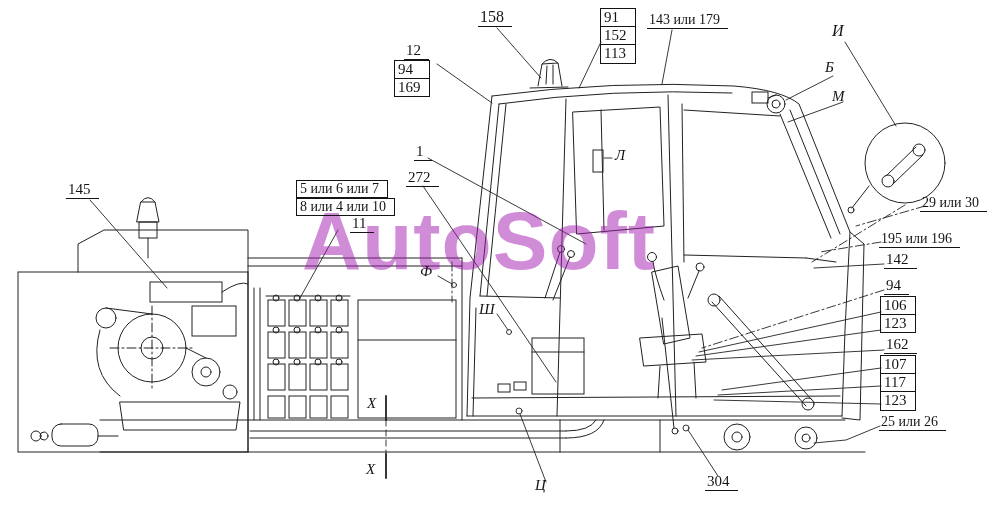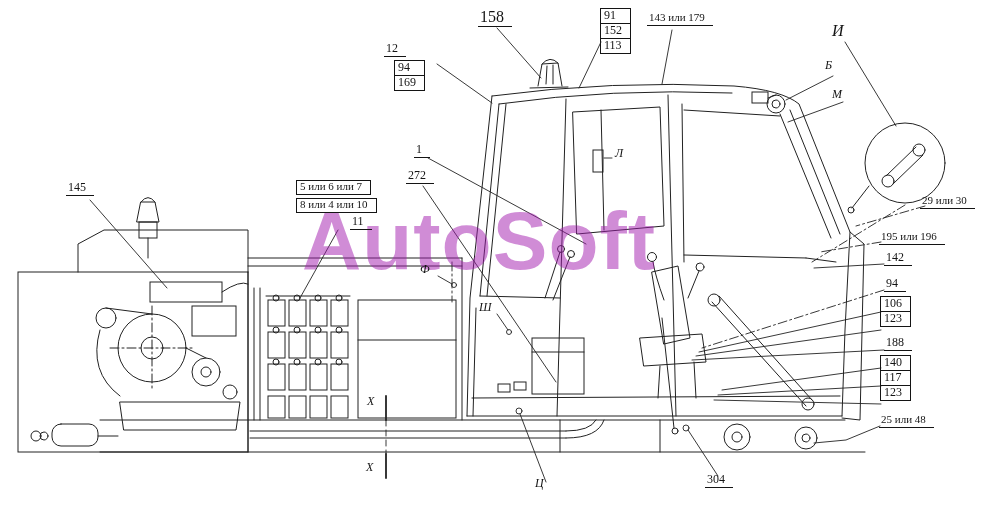--- a/index.html
+++ b/index.html
@@ -3,23 +3,23 @@
 <meta charset="utf-8">
 <style>
   html,body{margin:0;padding:0}
   body{background:#ffffff}
   .stage{position:relative;width:1000px;height:510px;background:#fff;overflow:hidden;
          font-family:"Liberation Serif",serif;color:#141414}
   .stage svg{position:absolute;left:0;top:0;z-index:1}
   .wm{position:absolute;left:302px;top:194px;z-index:2;
       font-family:"Liberation Sans",sans-serif;font-weight:bold;font-size:82px;
       color:#a21caf;opacity:.5;letter-spacing:1px;user-select:none;white-space:nowrap}
-  .co{position:absolute;z-index:3;font-size:12px;line-height:1.08;white-space:nowrap;color:#141414}
+  .co{position:absolute;z-index:3;font-size:15px;line-height:1.08;white-space:nowrap;color:#141414}
   .u{border-bottom:1.2px solid #141414;padding:0 8px 1px 2px}
-  .sm{font-size:11px}
+  .sm{font-size:14px}
   .big{font-size:16px}
   .it{font-style:italic}
   .grp{border:1.2px solid #141414;display:inline-flex;flex-direction:column;background:transparent}
   .grp span{display:block;padding:0 8px 1px 3px;border-bottom:1.2px solid #141414;box-sizing:border-box}
   .grp span:last-child{border-bottom:none}
 </style>
 </head>
 <body>
 
 <div class="stage">
@@ -227,21 +227,21 @@
   <span class="co u big" style="left:478px;top:8px">158</span>
 
   <span class="co grp" style="left:600px;top:8px">
     <span>91</span>
     <span>152</span>
     <span>113</span>
   </span>
 
   <span class="co sm u" style="left:647px;top:12px">143 или 179</span>
 
-  <span class="co u" style="left:384px;top:42px">12</span>
+  <span class="co u" style="left:404px;top:42px">12</span>
   <span class="co grp" style="left:394px;top:60px">
     <span>94</span>
     <span>169</span>
   </span>
 
   <span class="co it big" style="left:832px;top:22px">И</span>
   <span class="co it" style="left:825px;top:59px">Б</span>
   <span class="co it" style="left:832px;top:88px">М</span>
   <span class="co it" style="left:615px;top:147px">Л</span>
 
@@ -263,28 +263,28 @@
   <span class="co sm u" style="left:920px;top:195px">29 или 30</span>
   <span class="co sm u" style="left:879px;top:231px">195 или 196</span>
   <span class="co u" style="left:884px;top:251px">142</span>
   <span class="co u" style="left:884px;top:277px">94</span>
 
   <span class="co grp" style="left:880px;top:296px">
     <span>106</span>
     <span>123</span>
   </span>
 
-  <span class="co u" style="left:884px;top:336px">188</span>
+  <span class="co u" style="left:884px;top:336px">162</span>
 
   <span class="co grp" style="left:880px;top:355px">
-    <span>140</span>
+    <span>107</span>
     <span>117</span>
     <span>123</span>
   </span>
 
-  <span class="co sm u" style="left:879px;top:414px">25 или 48</span>
+  <span class="co sm u" style="left:879px;top:414px">25 или 26</span>
 
   <span class="co u" style="left:705px;top:473px">304</span>
   <span class="co it" style="left:535px;top:477px">Ц</span>
   <span class="co it" style="left:367px;top:395px">Х</span>
   <span class="co it" style="left:366px;top:461px">Х</span>
 
 </div>
 
 </body></html>

